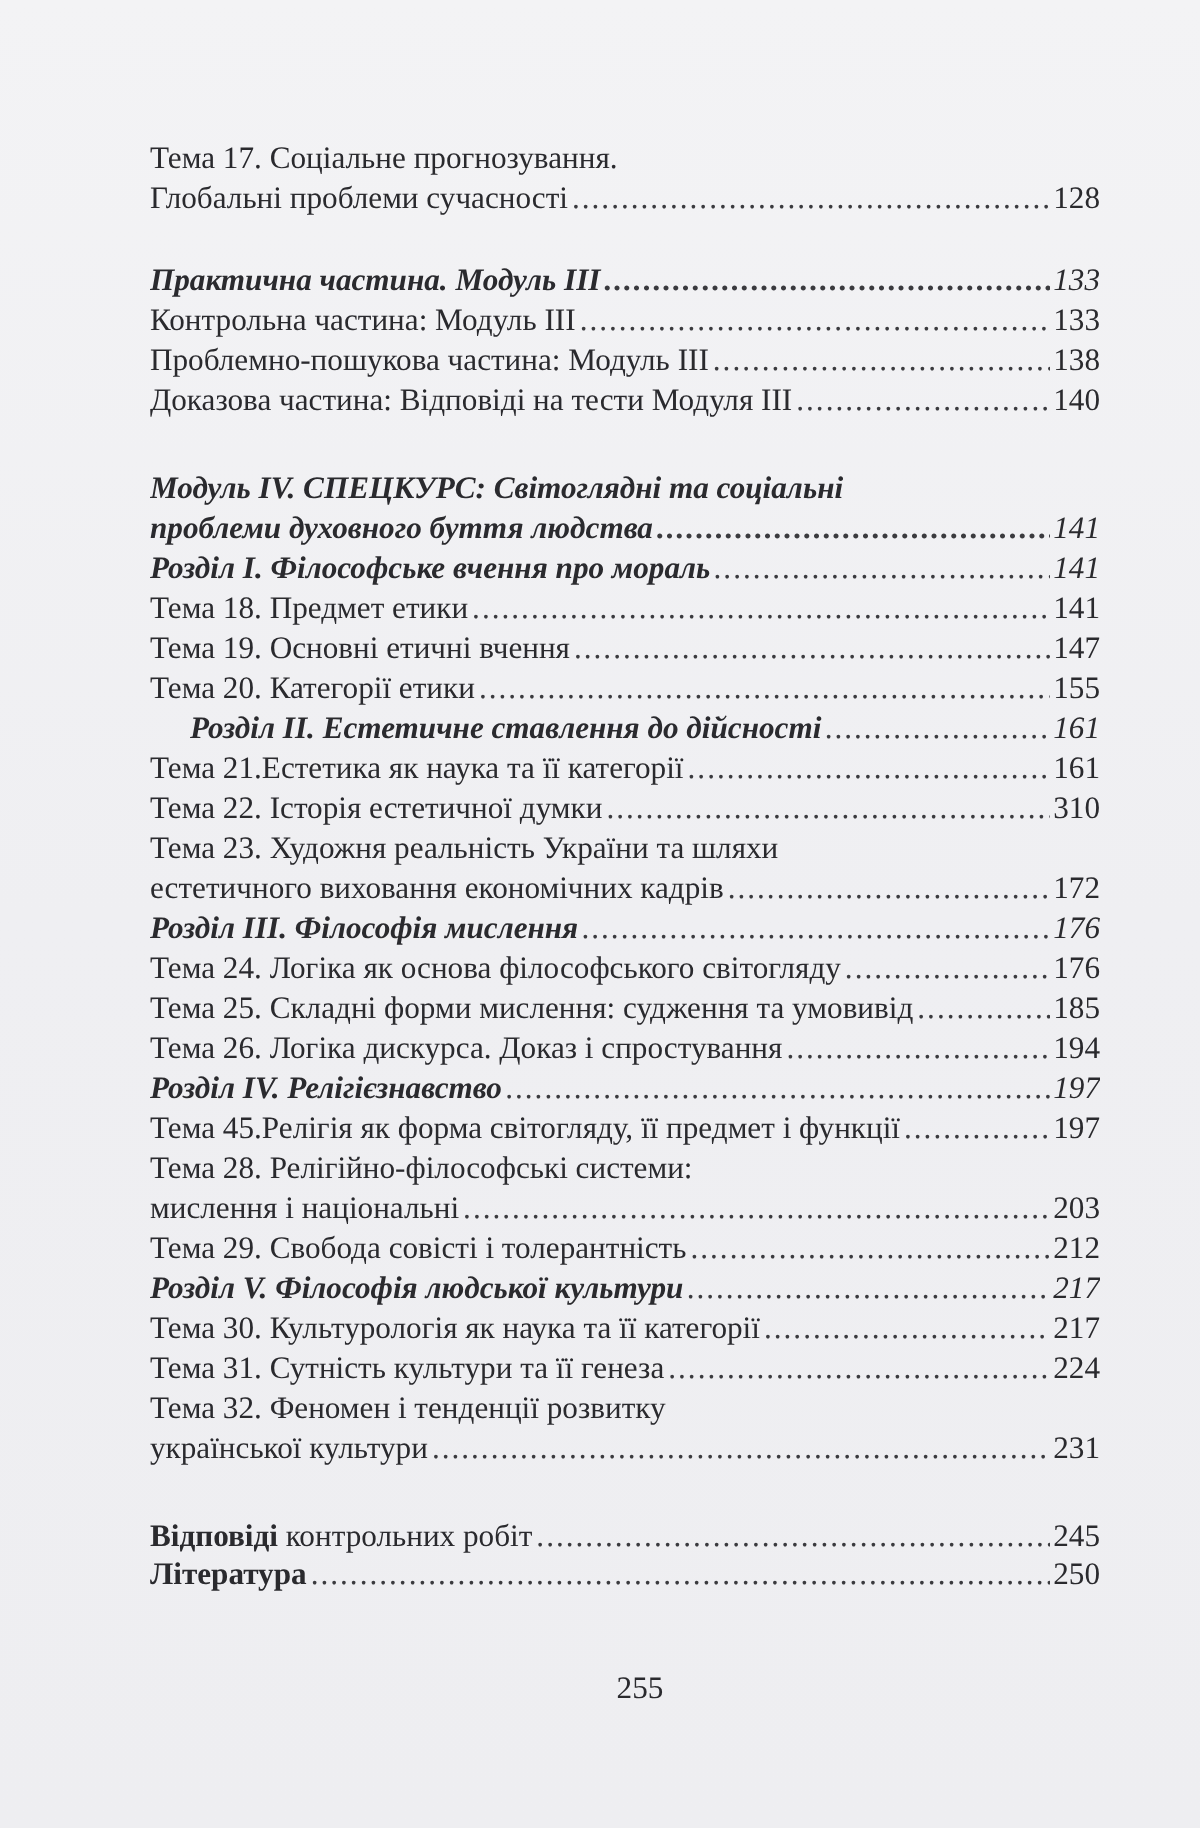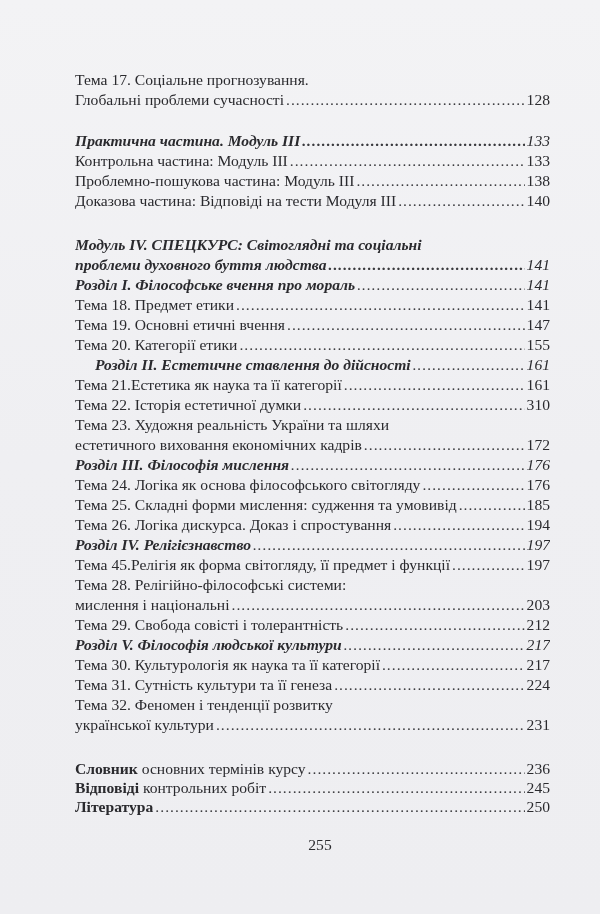--- a/index.html
+++ b/index.html
@@ -192,25 +192,20 @@
     </div>
     <div class="line">
       <span class="txt">української культури</span>
       <span class="dots"></span>
       <span class="pg">231</span>
     </div>
 
     <div class="gap-xl"></div>
 
     <div class="line" style="height:19px;line-height:19px">
-      <span class="txt"><span class="b">Словник</span><span style="white-space:pre"> основних термінів курсу</span></span>
-      <span class="dots"></span>
-      <span class="pg">236</span>
-    </div>
-    <div class="line" style="height:19px;line-height:19px">
       <span class="txt"><span class="b">Відповіді</span><span style="white-space:pre"> контрольних робіт</span></span>
       <span class="dots"></span>
       <span class="pg">245</span>
     </div>
     <div class="line" style="height:19px;line-height:19px">
       <span class="txt"><span class="b">Література</span><span></span></span>
       <span class="dots"></span>
       <span class="pg">250</span>
     </div>
   </div>

